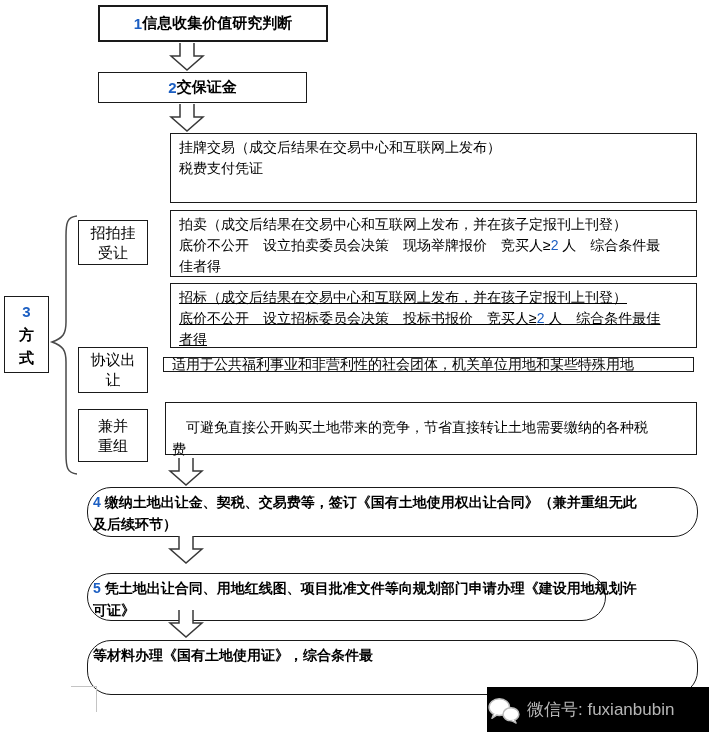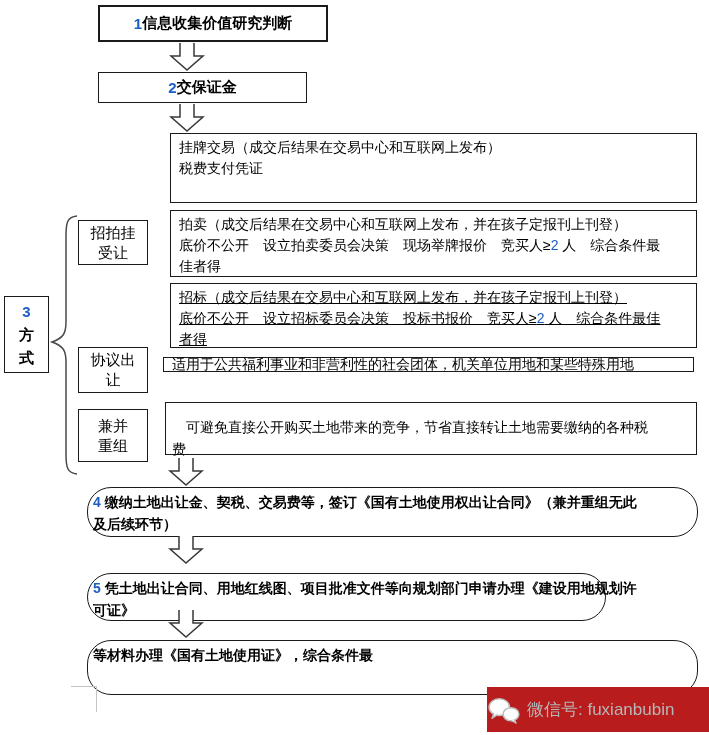--- a/index.html
+++ b/index.html
@@ -40,21 +40,21 @@
   
   .bstep{font-weight:bold;font-size:14px;padding:3px 5px;border-radius:24px;}
   .bstep .tline{line-height:22px;white-space:pre;}
   .s4{left:87px;top:487px;width:611px;height:50px;}
   .s5{left:87px;top:532px;width:519px;height:48px;margin-top:41px;}
   .s6{left:87px;top:640px;width:611px;height:55px;}
   
   .arrow{position:absolute;width:36px;height:28px;}
   .brace{position:absolute;left:46px;top:214px;width:34px;height:262px;}
   
-  .watermark{position:absolute;left:487px;top:687px;width:222px;height:45px;background:#b91c1c;
+  .watermark{position:absolute;left:487px;top:687px;width:222px;height:45px;background:#000000;
              display:flex;align-items:center;gap:6px;color:#b6b6b6;font-size:17px;}
   .wicon{width:34px;height:28px;flex:0 0 auto;}
   
   .artifact{position:absolute;background:#c4c4c4;}
   .art-h{left:71px;top:686px;width:26px;height:1px;}
   .art-v{left:96px;top:686px;width:1px;height:26px;}
 </style>
 </head>
 <body>
 

